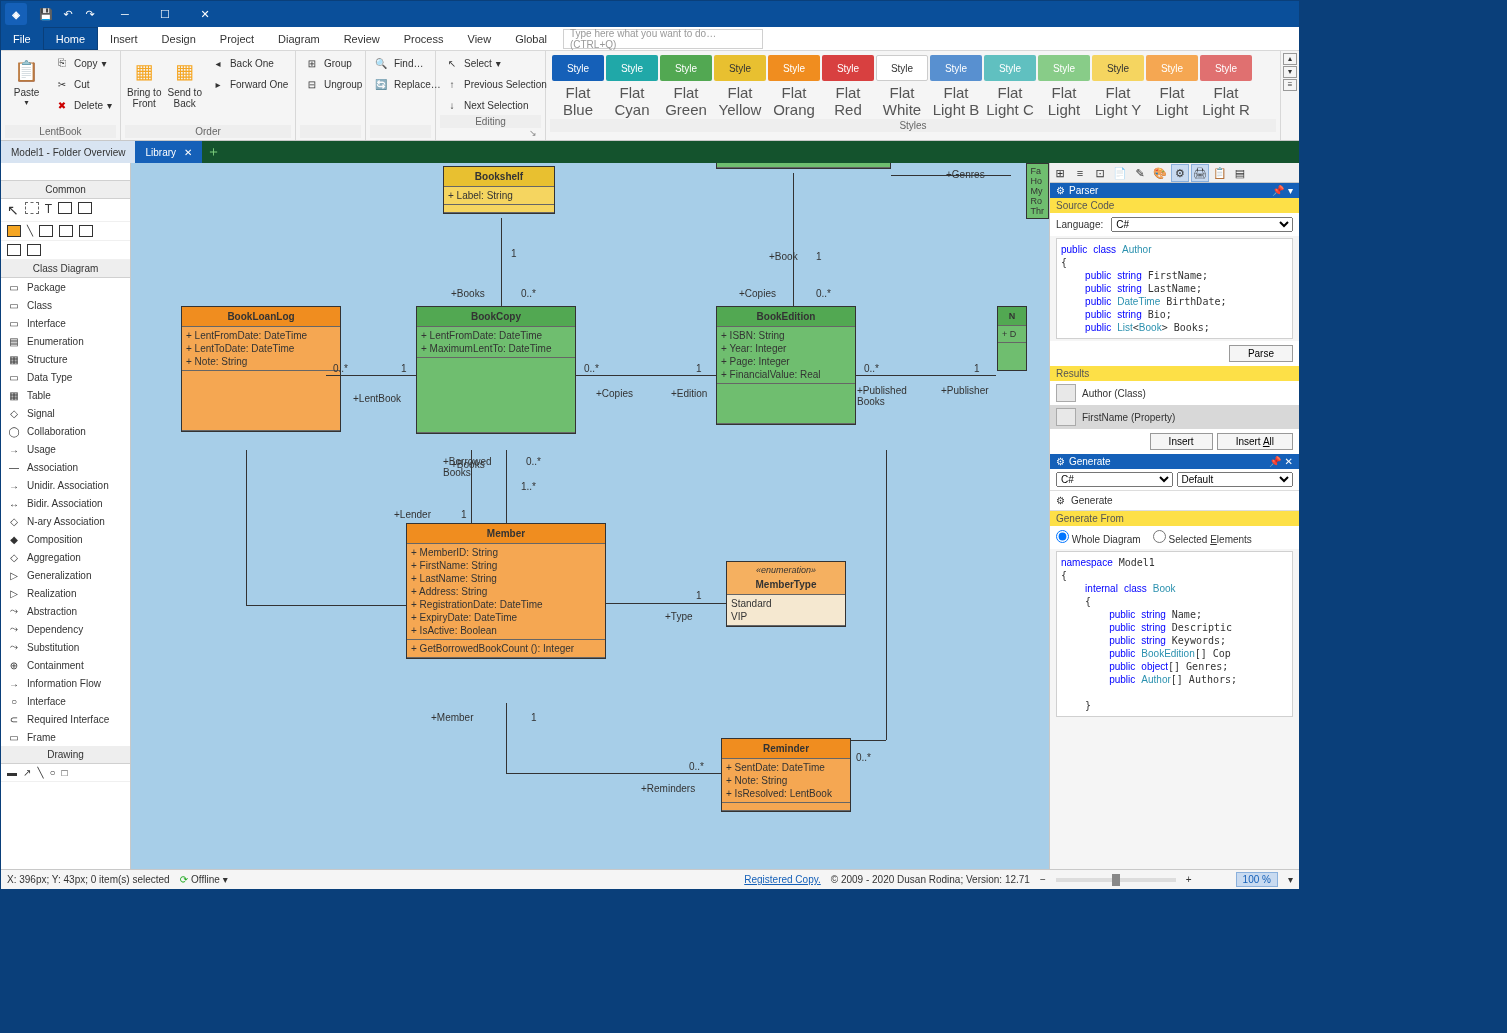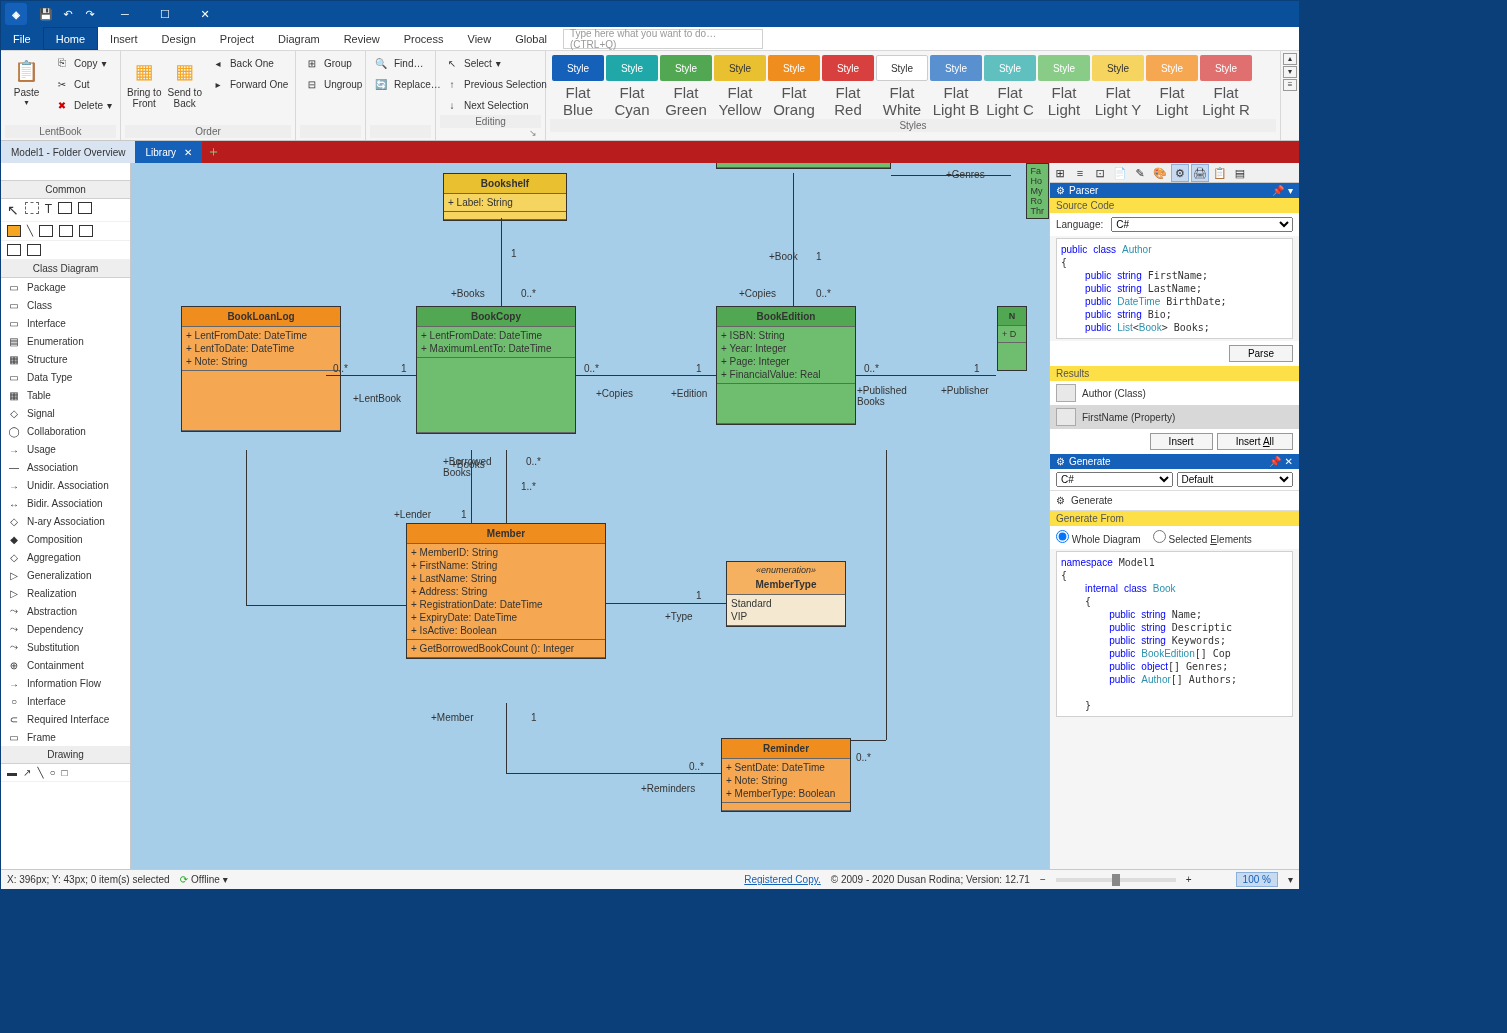--- a/index.html
+++ b/index.html
@@ -36,21 +36,21 @@
 
 .styles-group { flex: 1; display: flex; flex-direction: column; }
 .style-swatches { display: flex; gap: 2px; padding: 2px; overflow: hidden; }
 .style-swatch { width: 52px; height: 26px; display: flex; align-items: center; justify-content: center; color: #fff; font-size: 10px; border-radius: 2px; cursor: pointer; }
 .style-labels { display: flex; gap: 2px; padding: 1px 2px; }
 .style-label { width: 52px; text-align: center; font-size: 15px; color: #555; }
 .style-ctrl { display: flex; flex-direction: column; gap: 1px; padding: 2px; }
 .style-ctrl span { width: 14px; height: 12px; border: 1px solid #999; font-size: 8px; text-align: center; cursor: pointer; }
 
 
-.doc-tabs { height: 22px; background: #b91c1c; display: flex; align-items: stretch; }
+.doc-tabs { height: 22px; background: #14532d; display: flex; align-items: stretch; }
 .doc-tab { padding: 3px 10px; color: #fff; font-size: 10px; display: flex; align-items: center; gap: 8px; cursor: pointer; }
 .doc-tab.inactive { background: #d8e4f2; color: #333; }
 .doc-tab.active { background: #1560b8; }
 .tab-close { font-size: 10px; }
 .tab-add { width: 22px; display: flex; align-items: center; justify-content: center; color: #7bcc7b; font-size: 14px; cursor: pointer; }
 
 
 .main { flex: 1; display: flex; overflow: hidden; }
 
 
@@ -435,21 +435,21 @@
         <span>▬</span>
         <span>↗</span>
         <span>╲</span>
         <span>○</span>
         <span>□</span>
       </div>
     </div>
 
     <div class="canvas-wrap">
 
-      <div class="uml-class yellow" style="left:312px;top:3px;width:124px;margin-top:7px;">
+      <div class="uml-class yellow" style="left:312px;top:3px;width:112px;">
         <div class="uml-head">Bookshelf</div>
         <div class="uml-body">
             <div>+ Label: String</div>
           </div>
         <div class="uml-body" style="height:8px;"></div>
       </div>
 
       <div class="uml-class green" style="left:585px;top:-4px;width:175px;">
         <div class="uml-body" style="height:8px;"></div>
       </div>
@@ -514,21 +514,21 @@
             <div>Standard</div>
             <div>VIP</div>
           </div>
       </div>
 
       <div class="uml-class orange" style="left:590px;top:575px;width:130px;">
         <div class="uml-head">Reminder</div>
         <div class="uml-body" id="reminder-attrs">
             <div>+ SentDate: DateTime</div>
             <div>+ Note: String</div>
-            <div>+ MemberType: Boolean</div>
+            <div>+ IsResolved: LentBook</div>
           </div>
         <div class="uml-body" style="height:8px;"></div>
       </div>
 
       <div style="position:absolute;right:0;top:0;background:#6fbe6f;border:1px solid #333;padding:2px 4px;font-size:9px;">
         <div>Fa</div>
           <div>Ho</div>
           <div>My</div>
           <div>Ro</div>
           <div>Thr</div>

